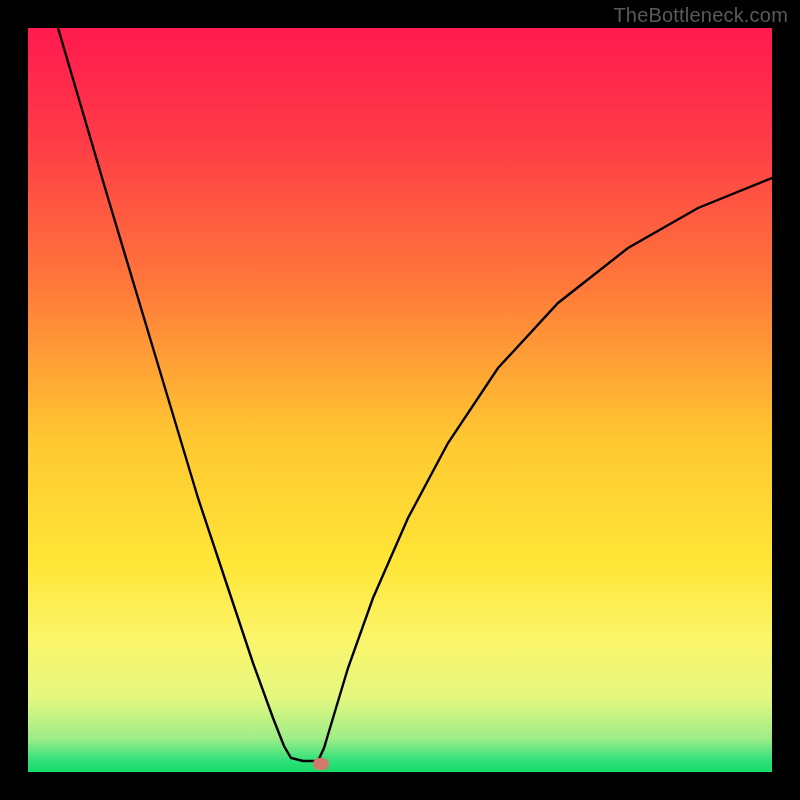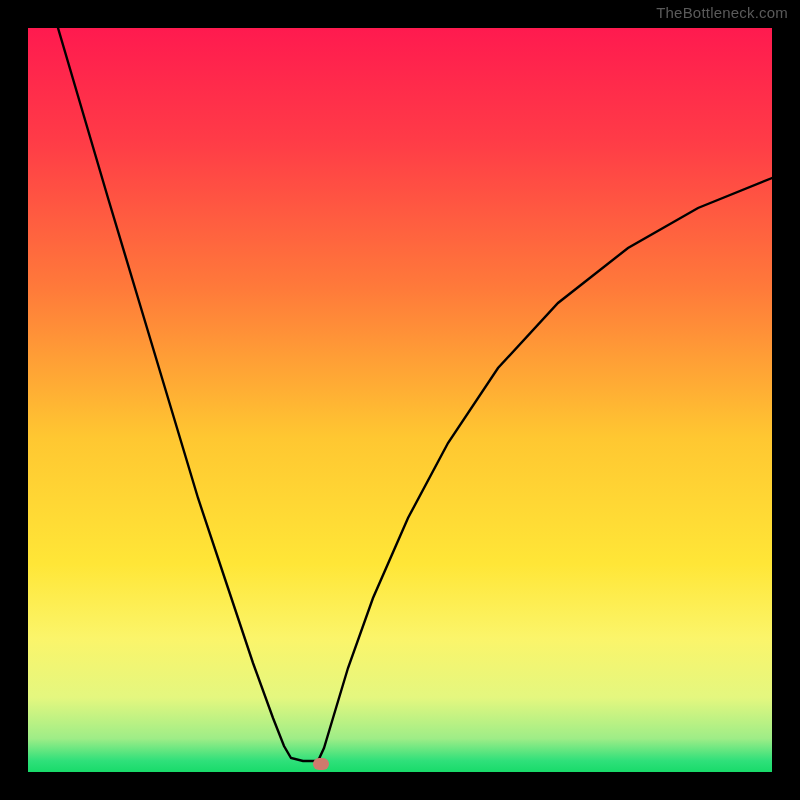--- a/index.html
+++ b/index.html
@@ -24,21 +24,21 @@
     left: 0;
     top: 0;
     width: 744px;
     height: 744px;
   }
   .watermark {
     position: absolute;
     top: 4px;
     right: 12px;
     color: #5a5a5a;
-    font-size: 15px;
+    font-size: 20px;
     font-weight: 500;
     letter-spacing: 0.2px;
     user-select: none;
   }
   .marker {
     position: absolute;
     width: 16px;
     height: 12px;
     background: #cf7a6d;
     border-radius: 6px;

